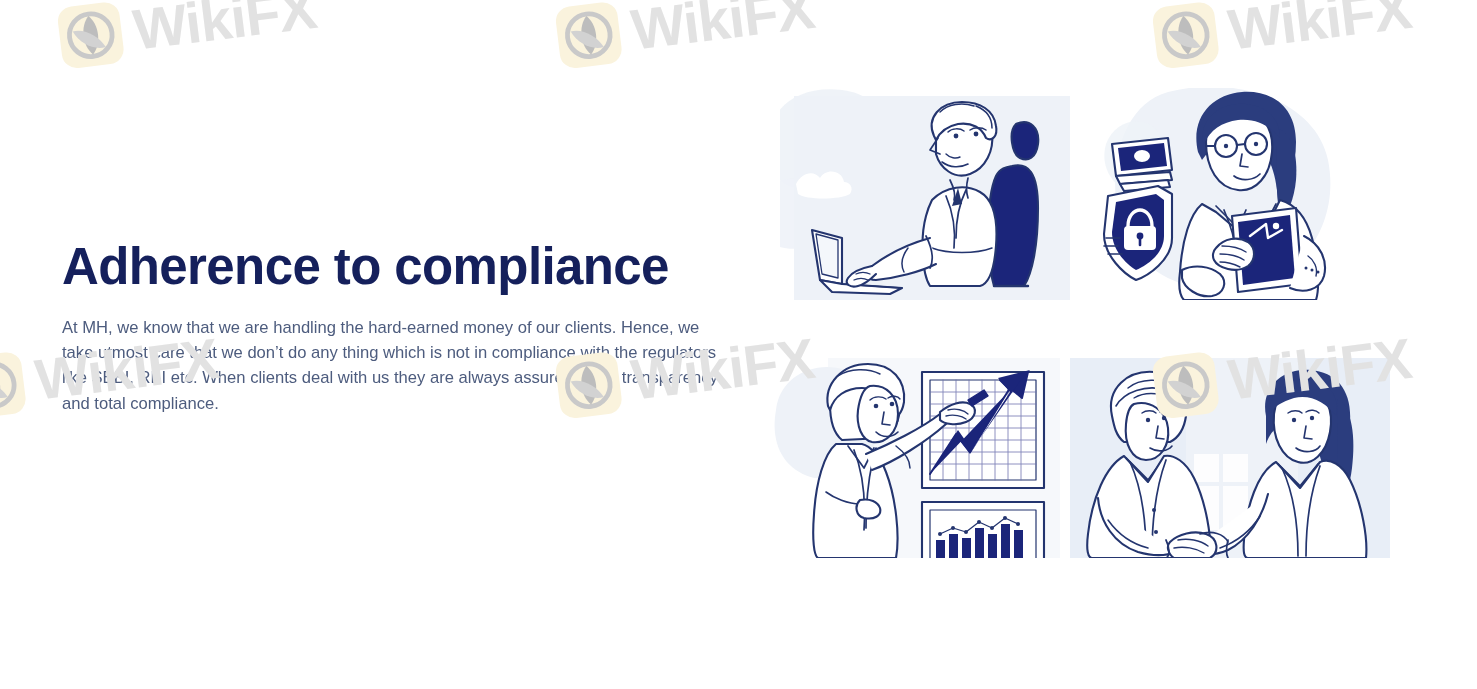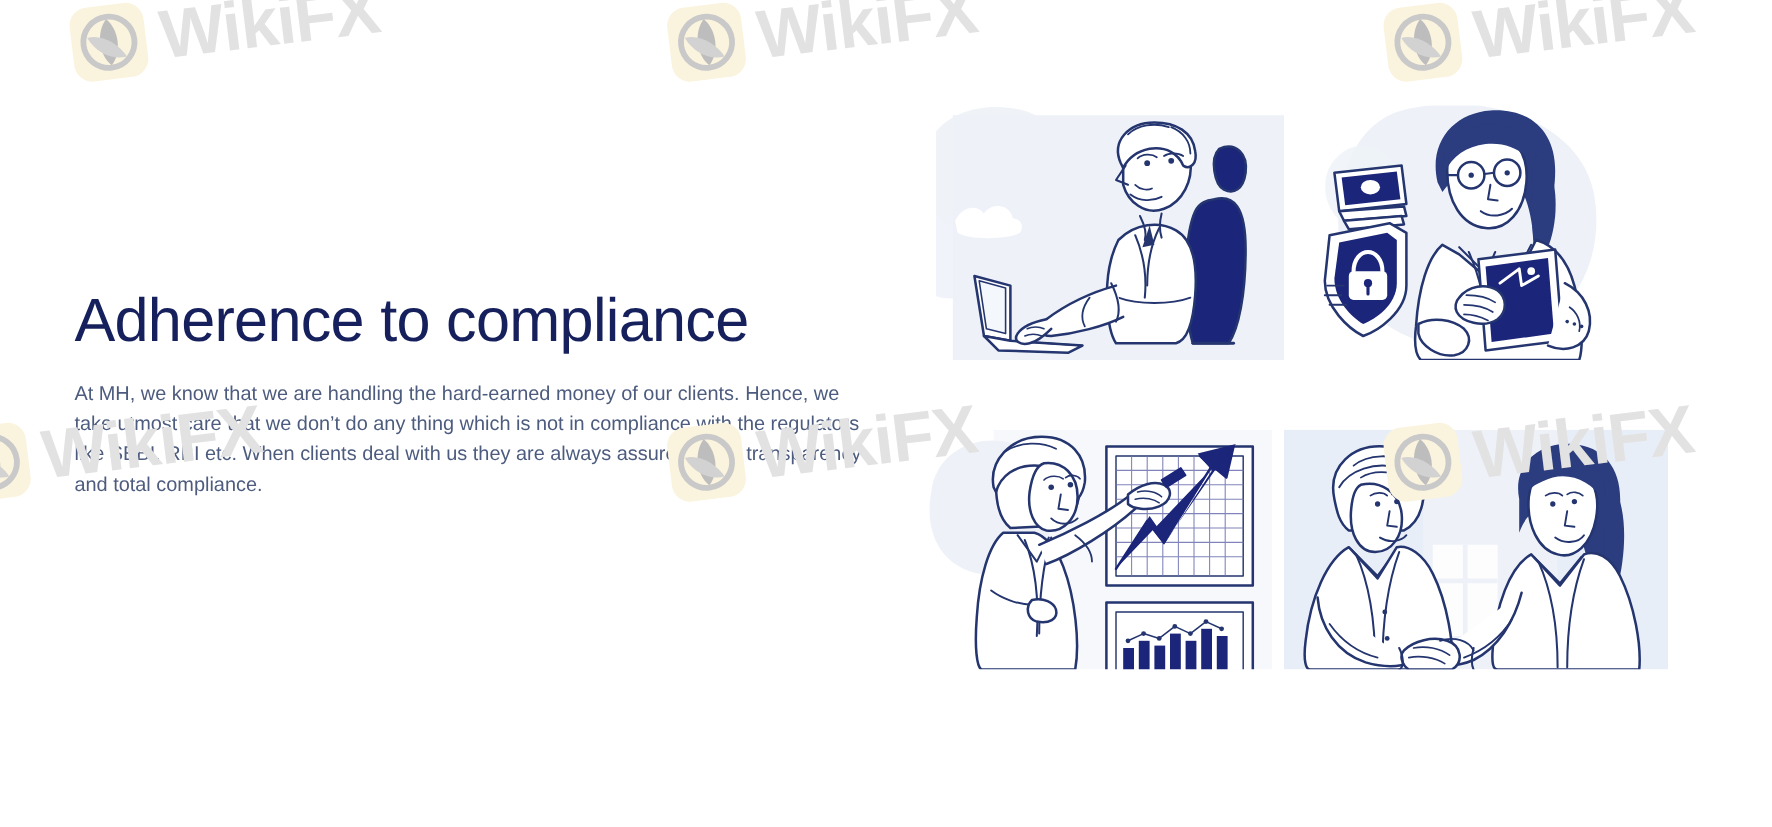--- a/index.html
+++ b/index.html
@@ -28,21 +28,21 @@
     position: absolute;
     left: 62px;
     top: 240px;
     width: 660px;
     z-index: 5;
   }
   .headline {
     margin: 0 0 22px 0;
     font-family: "Liberation Sans", sans-serif;
     font-size: 51px;
-    font-weight: normal;
+    font-weight: bold;
     letter-spacing: -0.6px;
     line-height: 1.04;
     color: #15205c;
     white-space: nowrap;
   }
   .body-copy {
     margin: 0;
     font-family: "Liberation Sans", sans-serif;
     font-size: 16.6px;
     line-height: 25.2px;

